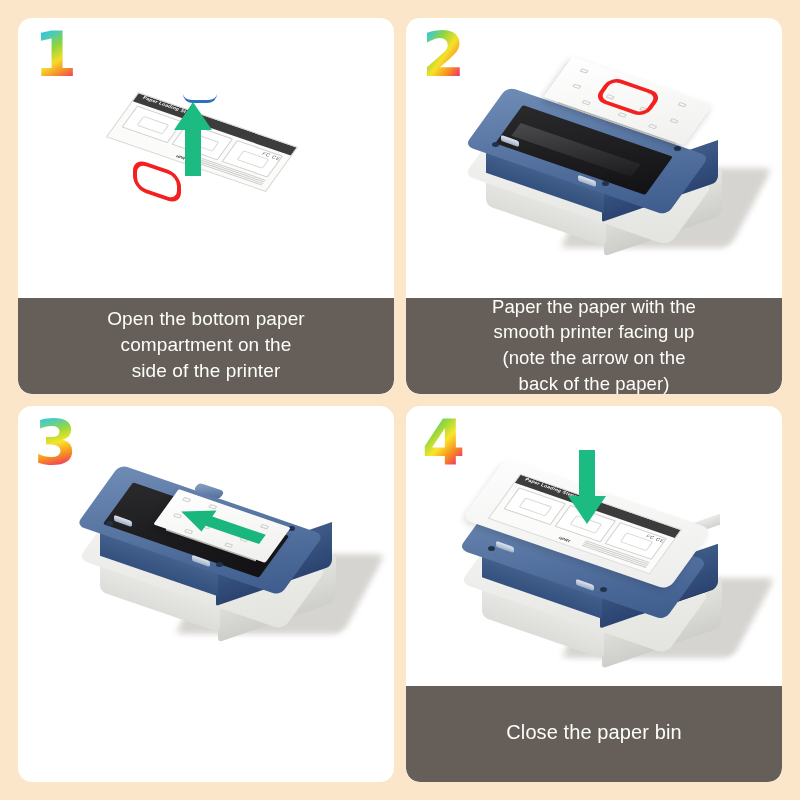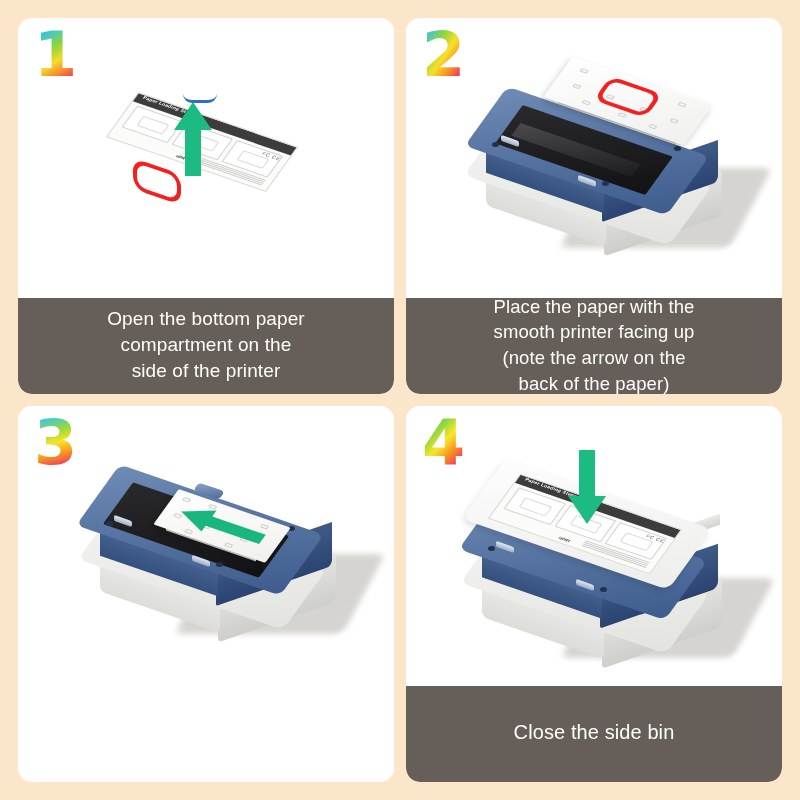--- a/index.html
+++ b/index.html
@@ -290,21 +290,21 @@
               <span style="left:82%;top:54%"></span>
             <span style="left:24%;top:78%"></span>
               <span style="left:50%;top:78%"></span>
             <span style="left:72%;top:80%"></span>
           </div>
         </div>
 
         <div style="position:absolute;left:196px;top:64px;width:52px;height:30px;border:4px solid #f41f1f;border-radius:11px;transform:skewY(19deg) skewX(-30deg);"></div>
       </div>
     </div>
-    <div class="caption">Place the paper with the
+    <div class="caption">Paper the paper with the
 smooth printer facing up
 (note the arrow on the
 back of the paper)</div>
   </div>
 
   <div class="card s3">
     <div class="stage">
       <div class="stepnum">3</div>
 
       <div class="scene">
@@ -393,16 +393,16 @@
           <div class="certs">FC CE</div>
         </div>
 
         <div class="arrowDown" style="left:158px;top:42px;">
           <svg class="gArrow" width="46" height="78" viewBox="0 0 46 78" aria-hidden="true">
             <path d="M23 76 L4 48 L15 48 L15 2 L31 2 L31 48 L42 48 Z" fill="#1cbb82"></path>
           </svg>
         </div>
       </div>
     </div>
-    <div class="caption">Close the side bin</div>
+    <div class="caption">Close the paper bin</div>
   </div>
 
 </div>
 
 </body></html>

